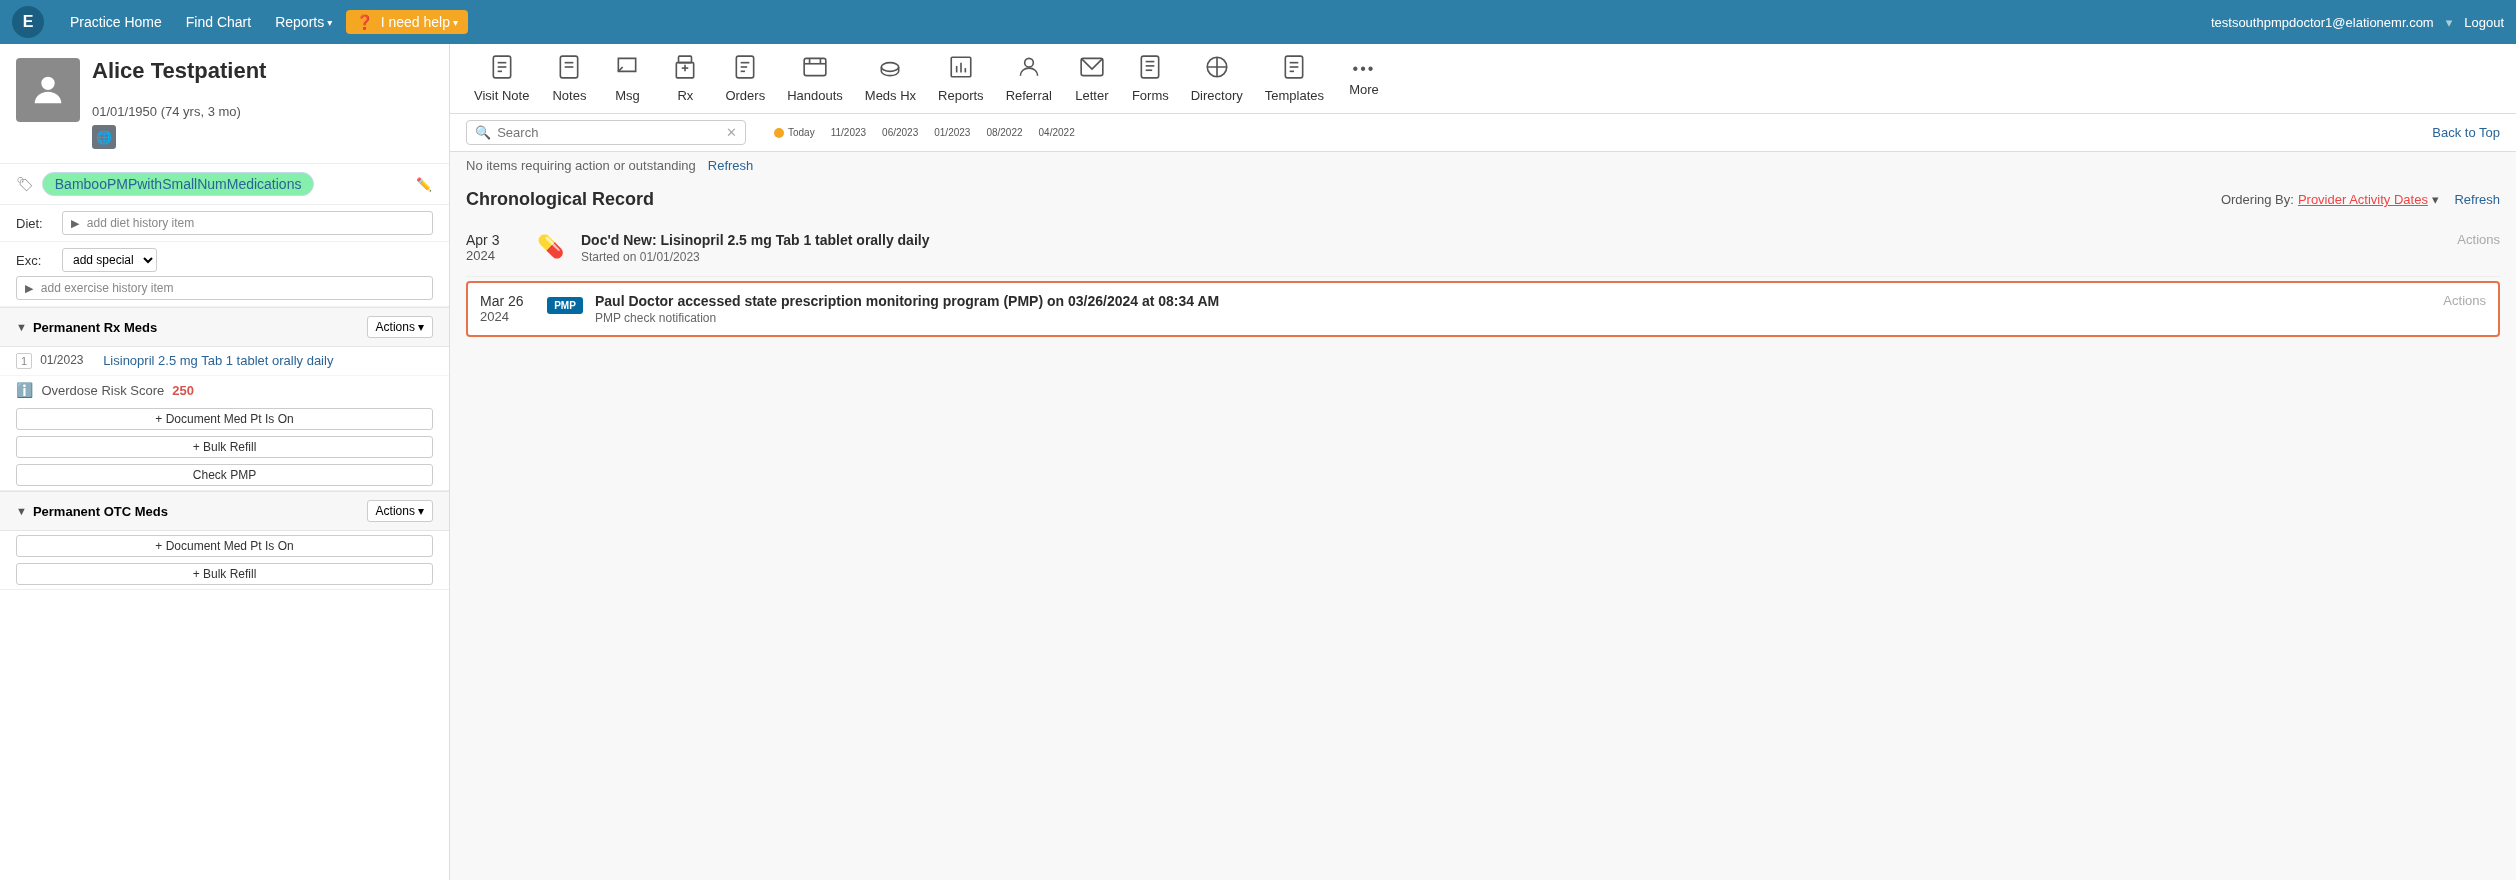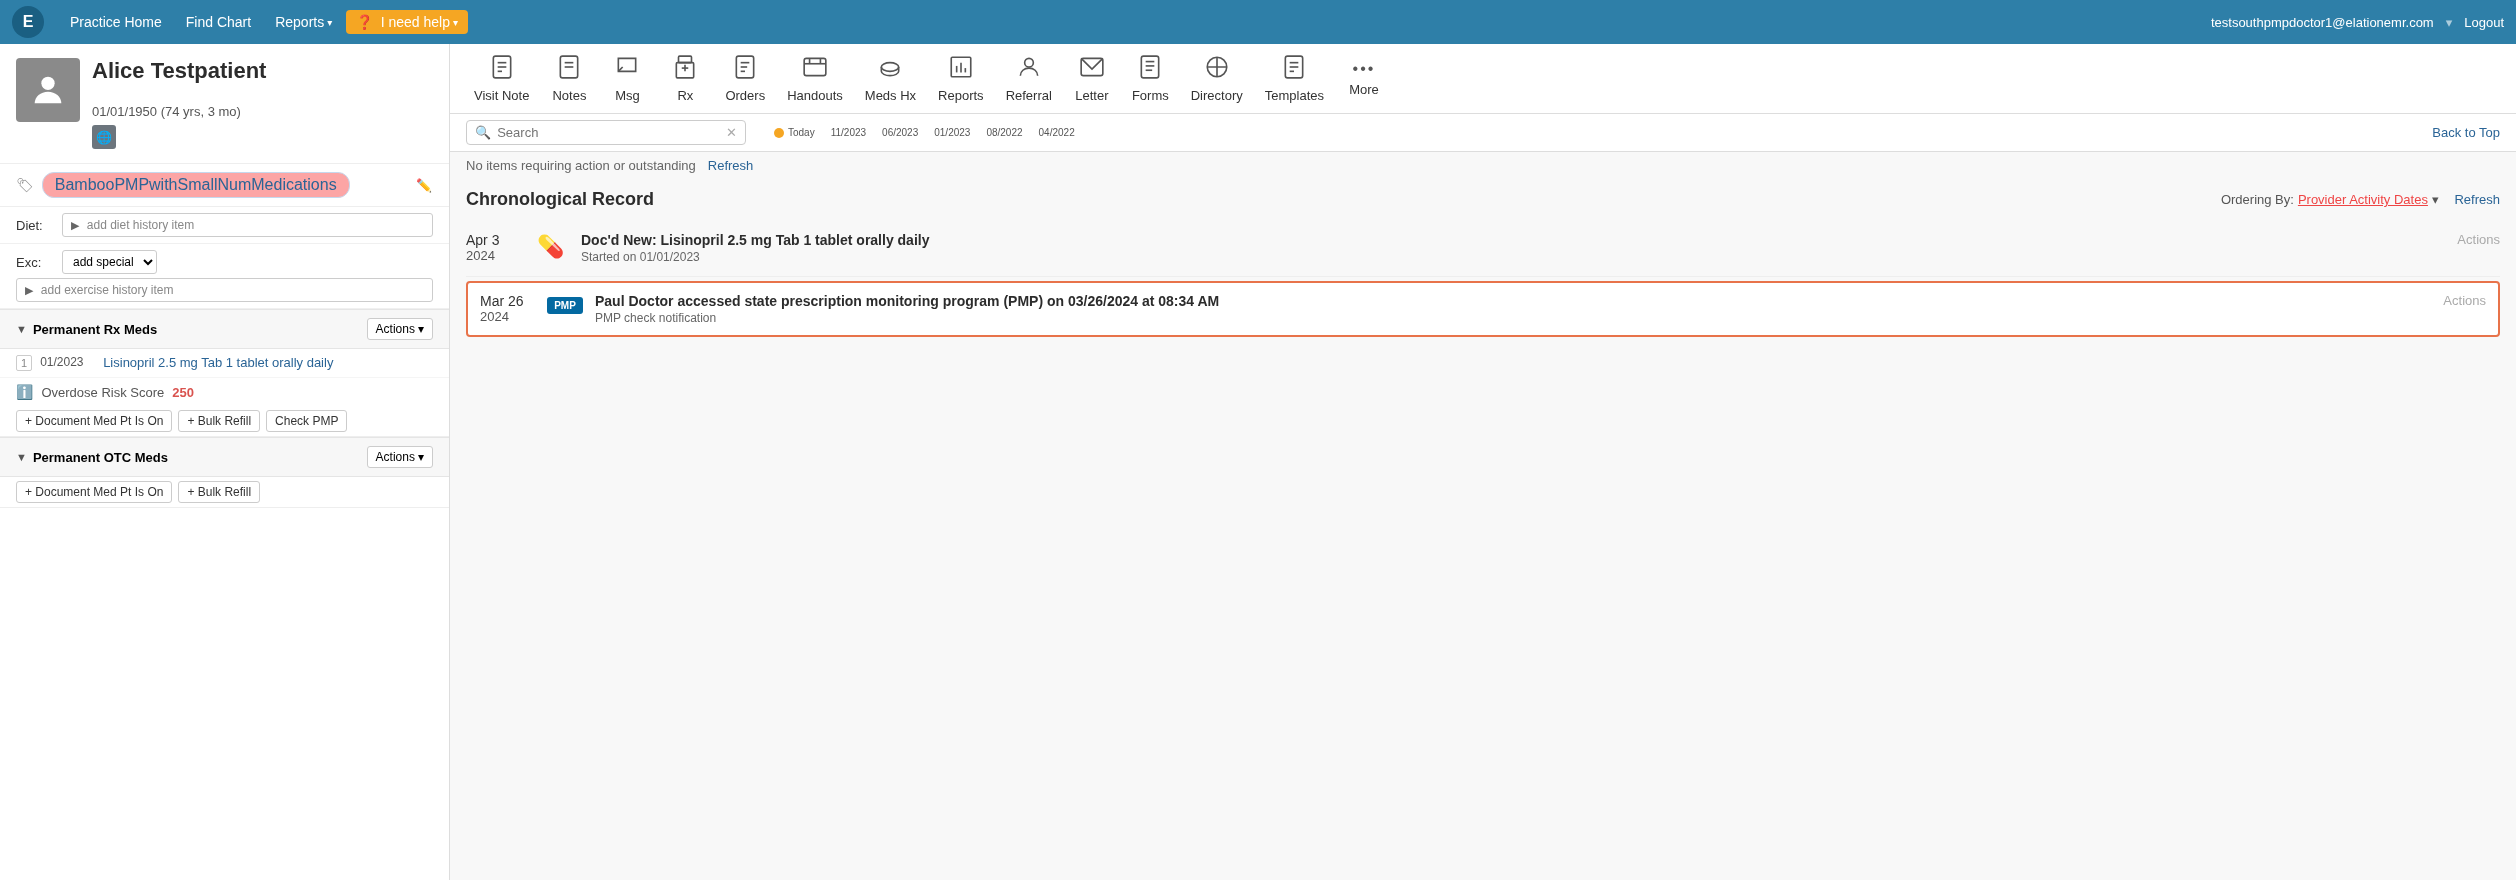--- a/index.html
+++ b/index.html
@@ -70,24 +70,24 @@
     .patient-icon { width: 24px; height: 24px; background: #888; border-radius: 3px; display: flex; align-items: center; justify-content: center; }
 
     
     .tag-row {
       padding: 8px 16px;
       display: flex; align-items: center; gap: 8px;
       border-bottom: 1px solid #eee;
     }
     .tag-icon { color: #888; font-size: 14px; }
     .tag-badge {
-      background: #fca5a5; color: #2a6496;
+      background: #86efac; color: #2a6496;
       border: 1px solid #c5d8ed;
       border-radius: 12px; padding: 3px 12px;
-      font-size: 16px;
+      font-size: 14px;
     }
     .edit-icon { color: #888; cursor: pointer; margin-left: auto; }
 
     
     .section-row {
       padding: 6px 16px;
       display: flex; align-items: center; gap: 8px;
       border-bottom: 1px solid #f0f0f0;
     }
     .section-label { font-size: 13px; color: #333; min-width: 38px; font-weight: 500; }
@@ -142,20 +142,21 @@
     }
     .risk-icon { color: #888; font-size: 14px; }
     .risk-label { font-size: 13px; color: #555; }
     .risk-score { font-size: 13px; font-weight: 600; color: #d9534f; }
 
     
     .action-btns {
       padding: 4px 16px;
       display: flex; gap: 6px; flex-wrap: wrap;
       border-bottom: 1px solid #eee;
+      flex-direction: column;
     }
     .action-btn {
       background: white; border: 1px solid #ccc;
       border-radius: 3px; padding: 3px 8px;
       font-size: 12px; color: #333; cursor: pointer;
     }
 
     
     .content-area {
       flex: 1;

